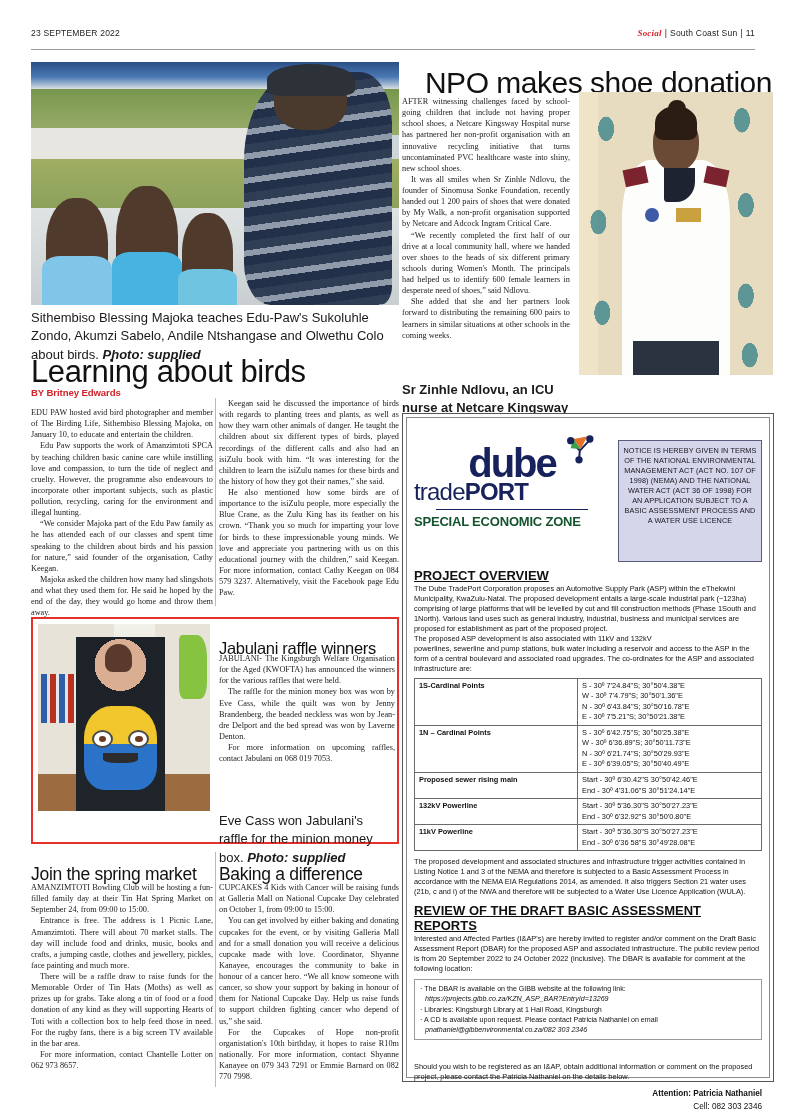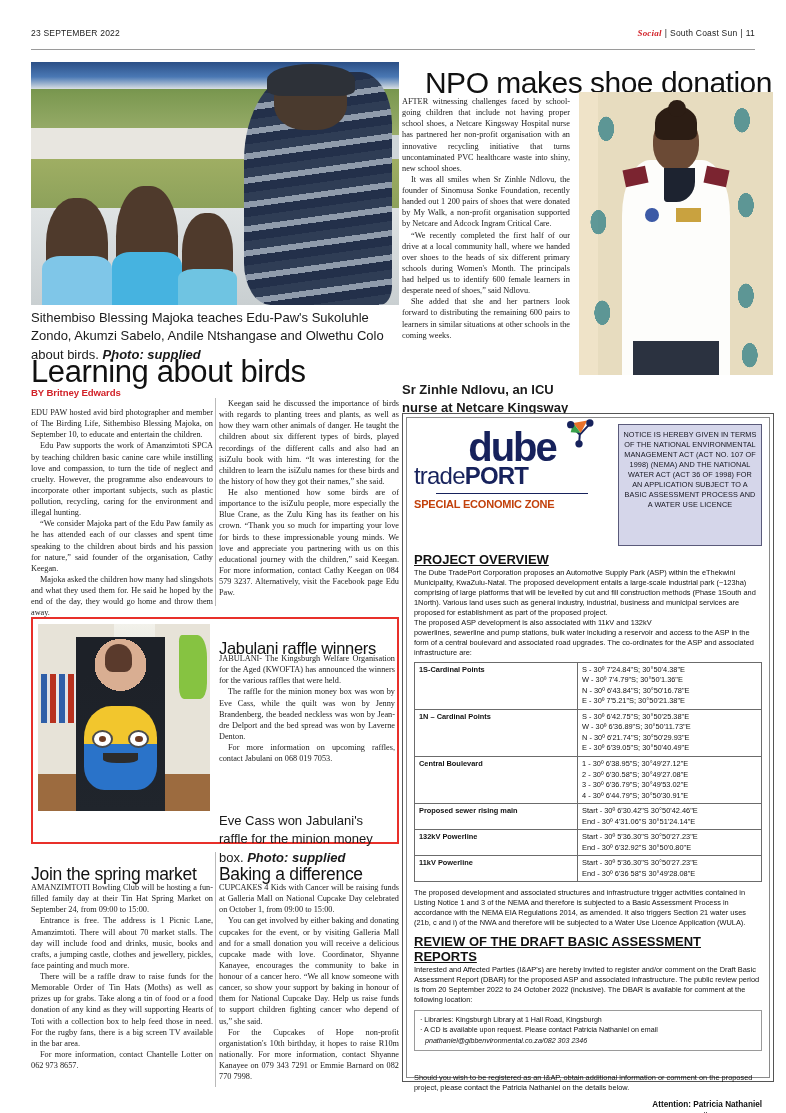--- a/index.html
+++ b/index.html
@@ -342,21 +342,21 @@
     border: 1.2px solid #555;
     box-sizing: border-box;
     background: #fff;
     font-family: "Liberation Sans", sans-serif;
   }
   #dube-advert-inner {
     position: absolute;
     inset: 3px;
     border: 0.8px solid #8a8a8a;
     box-sizing: border-box;
-    padding: 6px 7px;
+    padding: 22px 7px;
   }
   .dube-top {
     display: flex;
     gap: 8px;
     align-items: flex-start;
   }
   .dube-logo-wrap {
     width: 196px;
     flex: none;
     padding-top: 4px;
@@ -387,23 +387,23 @@
     color: #17225c;
     letter-spacing: -0.8px;
     line-height: 1;
     margin-top: -2px;
   }
   .dube-trade b { font-weight: bold; }
   .dube-sez-rule { border-top: 1.4px solid #17225c; margin: 5px 22px 4px; }
   .dube-sez {
     font-family: "Liberation Sans", sans-serif;
     font-weight: bold;
-    font-size: 11px;
+    font-size: 13px;
     letter-spacing: -0.2px;
-    color: #c2410c;
+    color: #14532d;
   }
   .notice-box {
     flex: 1;
     border: 1px solid #5a5a7a;
     background: #d5d6ea;
     padding: 5px 4px;
     box-sizing: border-box;
     text-align: center;
     font-size: 7.3px;
     line-height: 1.38;
@@ -492,21 +492,21 @@
 
   <div class="caption" id="main-photo-caption">
     <span>Sithembiso Blessing Majoka teaches Edu-Paw's Sukoluhle Zondo, Akumzi Sabelo, Andile Ntshangase and Olwethu Colo about birds.</span>
     <span class="ital">Photo: supplied</span>
   </div>
 
   <h1 id="headline-learning">Learning about birds</h1>
   <div id="byline-learning">BY Britney Edwards</div>
 
   <div class="body-col" id="learning-col-1">
-    <p class="first">EDU PAW hosted avid bird photographer and member of The Birding Life, Sithembiso Blessing Majoka, on September 10, to educate and entertain the children.</p>
+    <p class="first">EDU PAW hosted avid bird photographer and member of The Birding Life, Sithembiso Blessing Majoka, on January 10, to educate and entertain the children.</p>
     <p>Edu Paw supports the work of Amanzimtoti SPCA by teaching children basic canine care while instilling love and compassion, to turn the tide of neglect and cruelty. However, the programme also endeavours to incorporate other important subjects, such as plastic pollution, recycling, caring for the environment and illegal hunting.</p>
     <p>“We consider Majoka part of the Edu Paw family as he has attended each of our classes and spent time speaking to the children about birds and his passion for nature,” said founder of the organisation, Cathy Keegan.</p>
     <p>Majoka asked the children how many had slingshots and what they used them for. He said he hoped by the end of the day, they would go home and throw them away.</p>
   </div>
 
   <div class="rule-v" style="left:215px; top:398px; height:208px;"></div>
 
   <div class="body-col" id="learning-col-2">
     <p>Keegan said he discussed the importance of birds with regards to planting trees and plants, as well as how they warn other animals of danger. He taught the children about six different types of birds, played recordings of the different calls and also had an isiZulu book with him. “It was interesting for the children to learn the isiZulu names for these birds and the history of how they got their names,” she said.</p>
     <p>He also mentioned how some birds are of importance to the isiZulu people, more especially the Blue Crane, as the Zulu King has its feather on his crown. “Thank you so much for imparting your love for birds to these impressionable young minds. We love and appreciate you partnering with us on this educational journey with the children,” said Keegan. For more information, contact Cathy Keegan on 084 579 3237. Alternatively, visit the Facebook page Edu Paw.</p>
@@ -632,29 +632,20 @@
               <div>E - 30º 7'5.21"S; 30°50'21.38"E</div>
             </td>
           </tr>
           <tr>
             <td class="label">1N – Cardinal Points</td>
             <td>
               <div>S - 30º 6'42.75"S; 30°50'25.38"E</div>
               <div>W - 30º 6'36.89"S; 30°50'11.73"E</div>
               <div>N - 30º 6'21.74"S; 30°50'29.93"E</div>
               <div>E - 30º 6'39.05"S; 30°50'40.49"E</div>
-            </td>
-          </tr>
-          <tr>
-            <td class="label">Central Boulevard</td>
-            <td>
-              <div>1 - 30º 6'38.95"S; 30°49'27.12"E</div>
-              <div>2 - 30º 6'30.58"S; 30°49'27.08"E</div>
-              <div>3 - 30º 6'36.79"S; 30°49'53.02"E</div>
-              <div>4 - 30º 6'44.79"S; 30°50'30.91"E</div>
             </td>
           </tr>
           <tr>
             <td class="label">Proposed sewer rising main</td>
             <td>
               <div>Start - 30º 6'30.42"S 30°50'42.46"E</div>
               <div>End - 30º 4'31.06"S 30°51'24.14"E</div>
             </td>
           </tr>
           <tr>
@@ -674,20 +665,24 @@
         </tbody>
       </table>
 
       <div class="adv-p" style="margin-top:6px;">The proposed development and associated structures and infrastructure trigger activities contained in Listing Notice 1 and 3 of the NEMA and therefore is subjected to a Basic Assessment Process in accordance with the NEMA EIA Regulations 2014, as amended. It also triggers Section 21 water uses (21b, c and i) of the NWA and therefore will be subjected to a Water Use Licence Application (WULA).</div>
 
       <div class="adv-h">REVIEW OF THE DRAFT BASIC ASSESSMENT REPORTS</div>
       <div class="adv-p">Interested and Affected Parties (I&amp;AP's) are hereby invited to register and/or comment on the Draft Basic Assessment Report (DBAR) for the proposed ASP and associated infrastructure. The public review period is from 20 September 2022 to 24 October 2022 (inclusive). The DBAR is available for comment at the following location:</div>
 
       <div class="links-box">
         <div>
+          · <span>The DBAR is available on the GIBB website at the following link:</span><br>
+          <span class="lnk" style="padding-left:5px">https://projects.gibb.co.za/KZN_ASP_BAR?EntryId=13269</span>
+        </div>
+        <div>
           · <span>Libraries:  Kingsburgh Library at 1 Hall Road, Kingsburgh</span>
         </div>
         <div>
           · <span>A CD is available upon request. Please contact Patricia Nathaniel on email</span><br>
           <span class="lnk" style="padding-left:5px">pnathaniel@gibbenvironmental.co.za/082 303 2346</span>
         </div>
       </div>
 
       <div class="adv-p" style="margin-top:22px;">Should you wish to be registered as an I&amp;AP, obtain additional information or comment on the proposed project, please contact the Patricia Nathaniel on the details below.</div>
 

